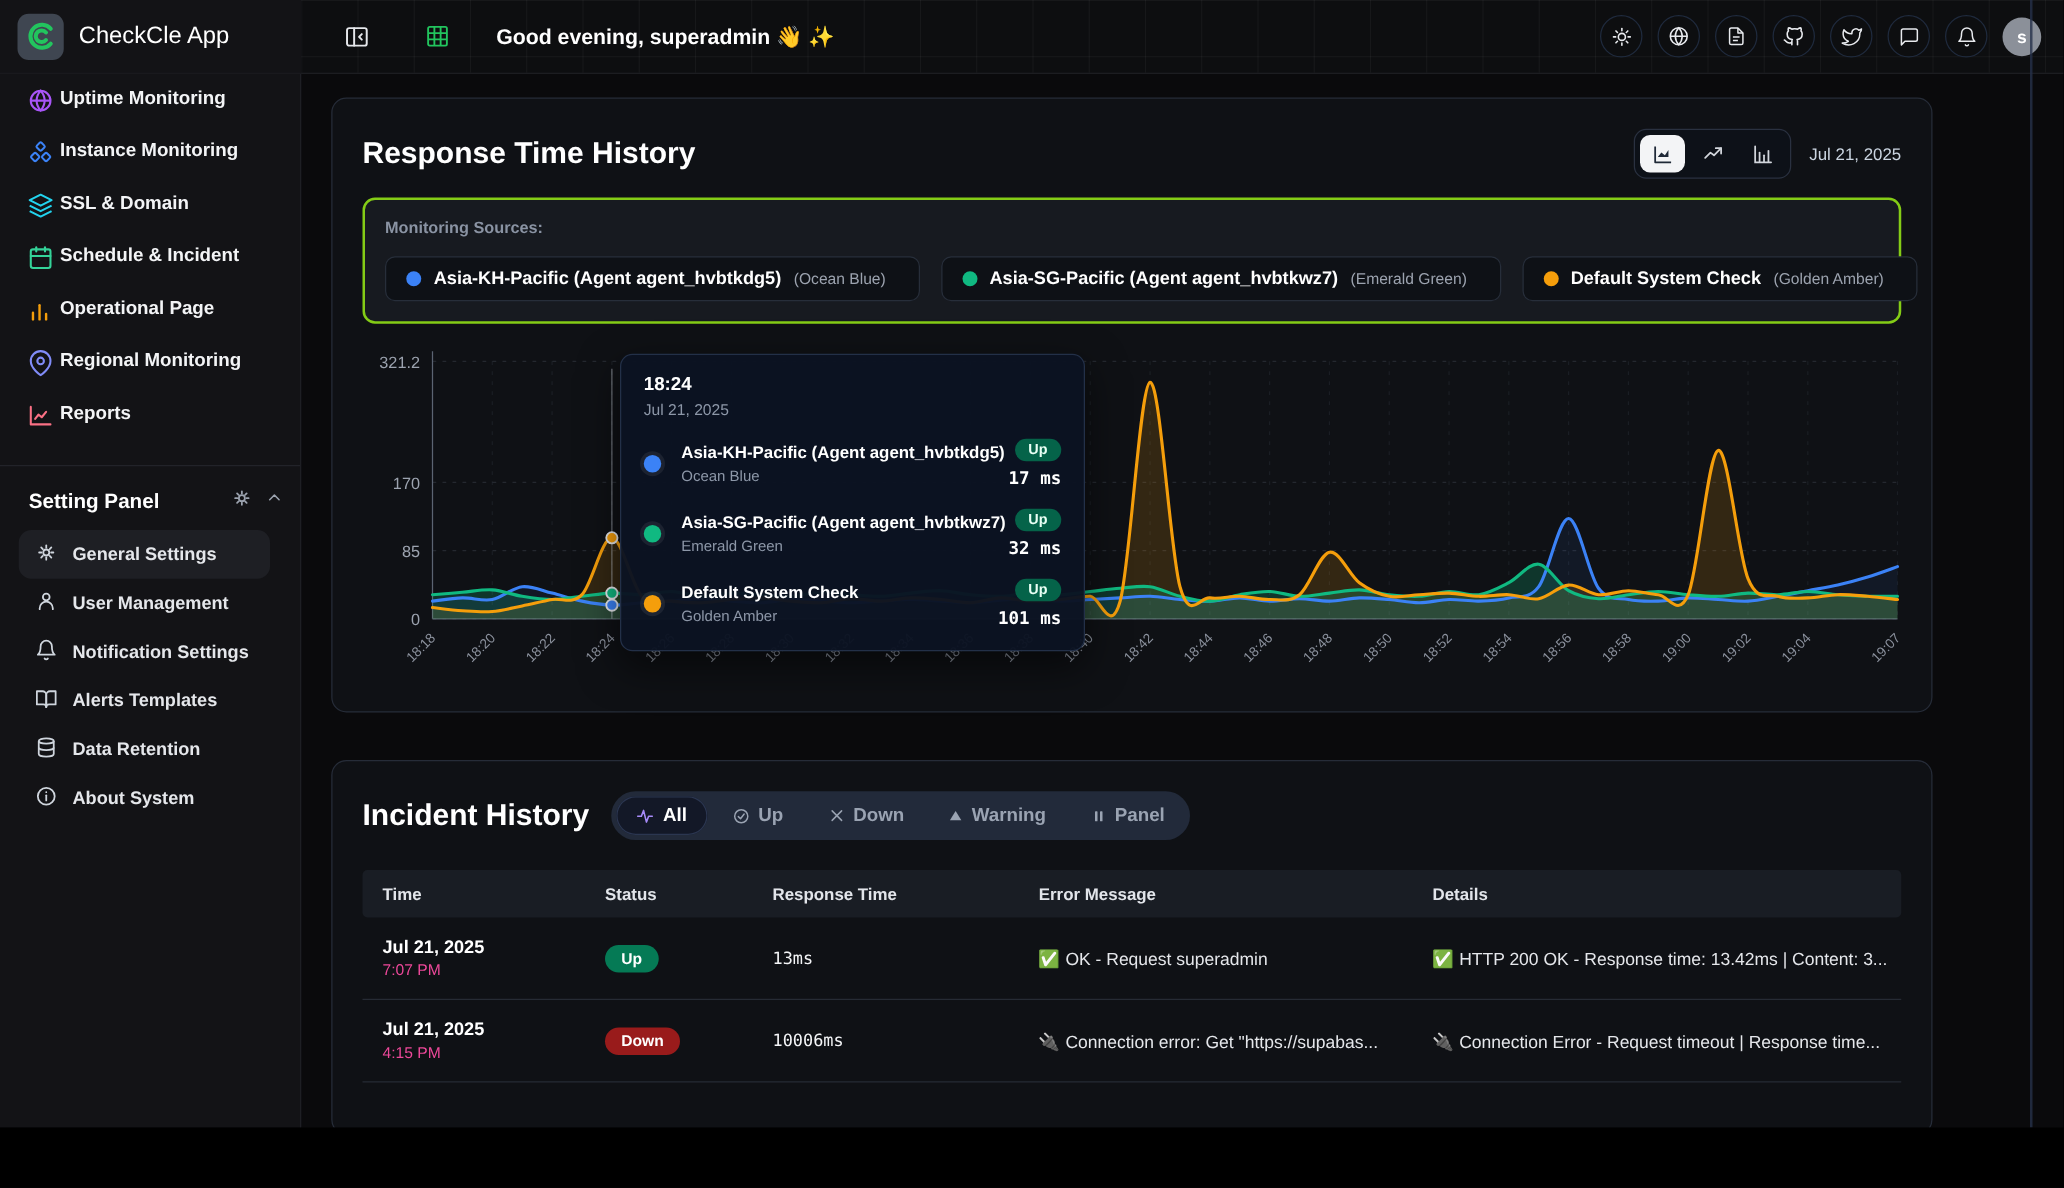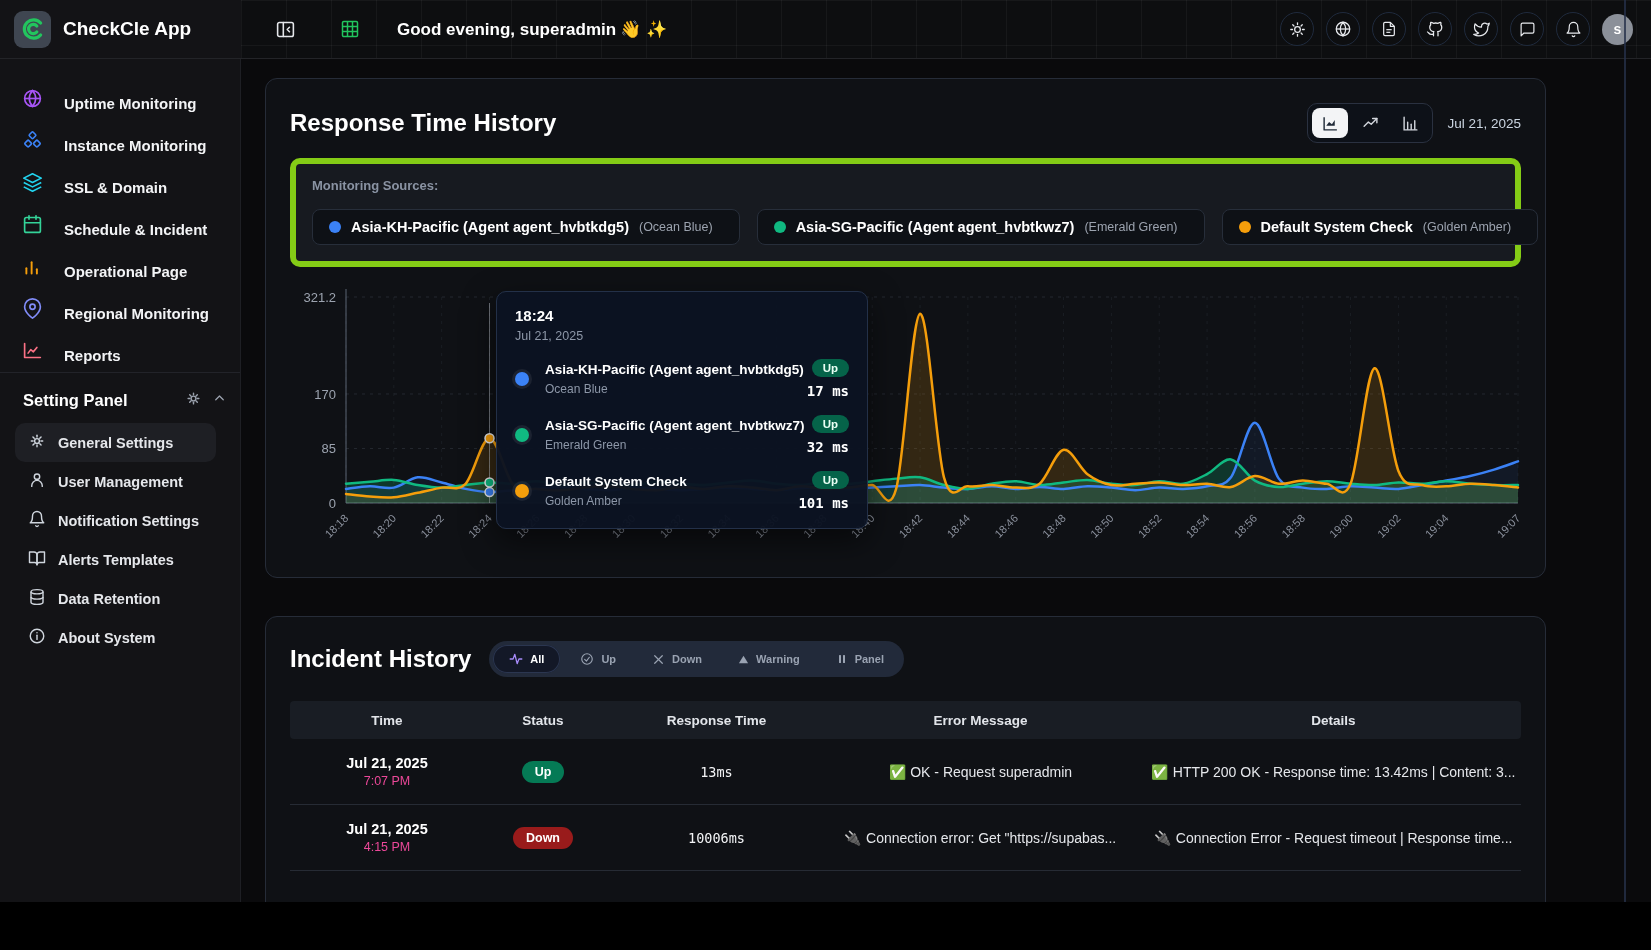--- a/index.html
+++ b/index.html
@@ -6,42 +6,42 @@
   html,body { width:1651px; height:950px; background:#000; overflow:hidden;
     font-family:"Liberation Sans", sans-serif; color:#e5e7eb; }
   .window { width:1651px; height:902px; background:#0a0a0c; position:relative; overflow:hidden; }
 
   
   .header { display:flex; height:59px; border-bottom:1px solid #232428; }
   .logo-area { width:241px; flex:none; display:flex; align-items:center; gap:12px;
     padding-left:14px; background:#131316; }
   .logo-box { width:37px; height:37px; border-radius:9px; background:#3f4651;
     display:flex; align-items:center; justify-content:center; }
-  .app-title { font-size:19px; font-weight:bold; color:#fff; }
+  .app-title { font-size:19px; font-weight:normal; color:#fff; }
   .toolbar { flex:1; display:flex; align-items:center; background:#0d0e10;
     background-image:linear-gradient(rgba(255,255,255,.045) 1px, transparent 1px),
       linear-gradient(90deg, rgba(255,255,255,.045) 1px, transparent 1px);
     background-size:45px 45px; padding:0 18px 0 34px; }
   .tb-icon { color:#e5e7eb; display:flex; align-items:center; }
   .tb-icon.grid-green { color:#22c55e; margin-left:44px; }
   .greeting { font-size:17px; font-weight:bold; color:#fff; margin-left:37px; }
   .tb-right { margin-left:auto; display:flex; align-items:center; gap:12px; }
   .circle-btn { width:34px; height:34px; border-radius:50%; border:1px solid #1f2a3d;
     display:flex; align-items:center; justify-content:center; color:#e8eaee; background:transparent; }
   .avatar { width:31px; height:31px; border-radius:50%; background:#8b9099; color:#fff;
     font-size:14px; font-weight:bold; display:flex; align-items:center; justify-content:center; }
 
   
   .body-row { display:flex; height:843px; }
   .sidebar { width:241px; flex:none; background:#131316; border-right:1px solid #1e1f24; padding-top:11px; }
   .main { flex:1; position:relative; padding:19px 105px 0 24px; overflow:hidden; }
   .scroll-line { position:absolute; left:1624px; top:0; width:2px; height:902px; background:#26314a; opacity:.8; }
 
   
-  .nav-item { height:42px; display:flex; align-items:flex-end; gap:21px; padding:0 22px;
+  .nav-item { height:42px; display:flex; align-items:flex-start; gap:5px; padding:0 22px;
     font-size:15px; font-weight:600; color:#f3f4f6; cursor:pointer; }
   .nav-item svg { flex:none; }
   .side-div { border-top:1px solid #222329; margin-top:8px; }
   .settings-header { display:flex; align-items:center; margin:17px 13px 4px 23px; }
   .settings-title { font-size:16.5px; font-weight:bold; color:#fff; flex:1; }
   .settings-header .hicons { display:flex; gap:10px; color:#9ca3af; align-items:center; }
   .settings-list { padding:8px 24px 0 15px; }
   .set-item { height:39px; display:flex; align-items:center; gap:12px; padding:0 13px;
     border-radius:10px; font-size:14.5px; font-weight:600; color:#e5e7eb; cursor:pointer; }
   .set-item svg { color:#cfd5dd; flex:none; }
@@ -52,21 +52,21 @@
   .resp-head { display:flex; align-items:center; }
   .card-title { font-size:24px; font-weight:bold; color:#fff; }
   .resp-right { margin-left:auto; display:flex; align-items:center; gap:14px; }
   .toggle-group { display:flex; gap:4px; background:#0d1118; border:1px solid #2a3140;
     border-radius:10px; padding:4px; }
   .tg-btn { width:36px; height:30px; border-radius:8px; display:flex; align-items:center;
     justify-content:center; color:#d1d5db; cursor:pointer; }
   .tg-btn.active { background:#f3f4f6; color:#1f2937; }
   .date-label { font-size:13.5px; color:#cbd5e1; }
 
-  .sources-panel { margin-top:15px; background:#171a20; border:6px solid #84cc16;
+  .sources-panel { margin-top:15px; background:#171a20; border:2px solid #84cc16;
     border-radius:10px; padding:14px 16px 16px; }
   .sources-label { font-size:13px; font-weight:600; color:#8a93a3; }
   .chips { display:flex; gap:17px; margin-top:16px; }
   .chip { display:flex; align-items:center; gap:10px; background:#0e1116; border:1px solid #272e3a;
     border-radius:8px; padding:9px 26px 9px 16px; cursor:pointer; }
   .dot { width:12px; height:12px; border-radius:50%; flex:none; }
   .chip-name { font-size:14.5px; font-weight:bold; color:#fff; white-space:nowrap; }
   .chip-color { font-size:12.5px; color:#9ca3af; white-space:nowrap; }
 
   .chart-wrap { position:relative; margin-top:14px; height:272px; }
@@ -86,27 +86,27 @@
     font-weight:bold; border-radius:999px; padding:3px 11px; }
   .tt-val { font-family:"DejaVu Sans Mono", monospace; font-size:14px; font-weight:bold;
     color:#fff; margin-top:6px; }
 
   
   .incident-card { margin-top:38px; min-height:300px; }
   .inc-head { display:flex; align-items:center; }
   .filters { display:inline-flex; align-items:center; background:#222a3a; border-radius:999px;
     padding:4px; gap:4px; margin-left:18px; }
   .filter { display:flex; align-items:center; gap:7px; padding:7px 16px; border-radius:999px;
-    color:#9aa3b2; font-size:11px; font-weight:600; cursor:pointer; }
+    color:#9aa3b2; font-size:15px; font-weight:600; cursor:pointer; }
   .filter svg { color:#9aa3b2; }
   .filter.active { background:#131827; color:#fff; box-shadow:inset 0 0 0 1px #2b3650; }
   .filter.active svg { color:#a78bfa; }
 
   .table { margin-top:24px; }
-  .t-head, .t-row { display:grid; grid-template-columns:178px 134px 213px 315px 1fr; align-items:center;text-align:center; }
+  .t-head, .t-row { display:grid; grid-template-columns:178px 134px 213px 315px 1fr; align-items:center; }
   .t-head { background:#191d24; height:38px; font-weight:bold; font-size:13.5px; color:#e2e5ea;
     border-radius:4px; }
   .t-head > div, .t-row > div { padding-left:16px; }
   .t-row { height:66px; border-bottom:1px solid #262b34; font-size:14px; }
   .t-date { font-size:14.5px; font-weight:bold; color:#fff; }
   .t-time { font-size:12.5px; color:#ec4899; margin-top:3px; }
   .pill { display:inline-block; border-radius:999px; padding:4px 13px; font-size:12.5px;
     font-weight:bold; color:#fff; }
   .pill.up { background:#057a55; }
   .pill.down { background:#991b1b; }

